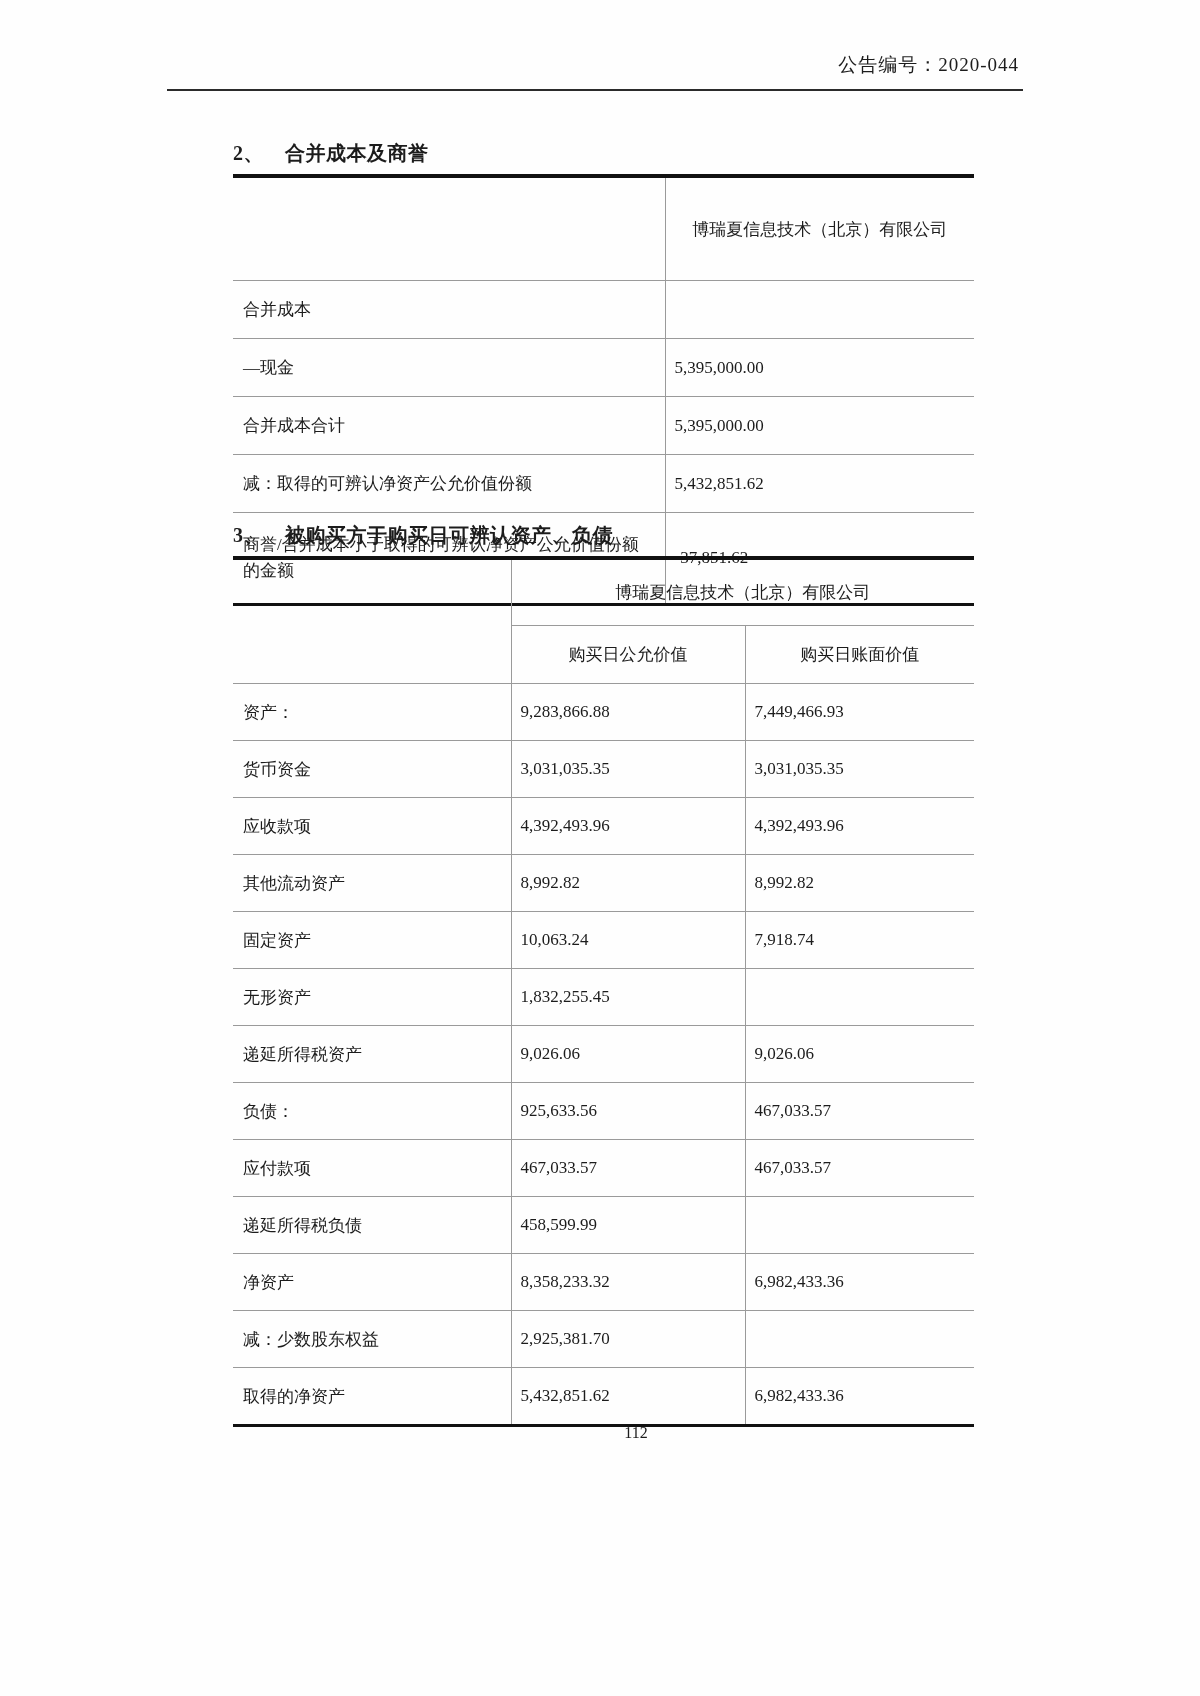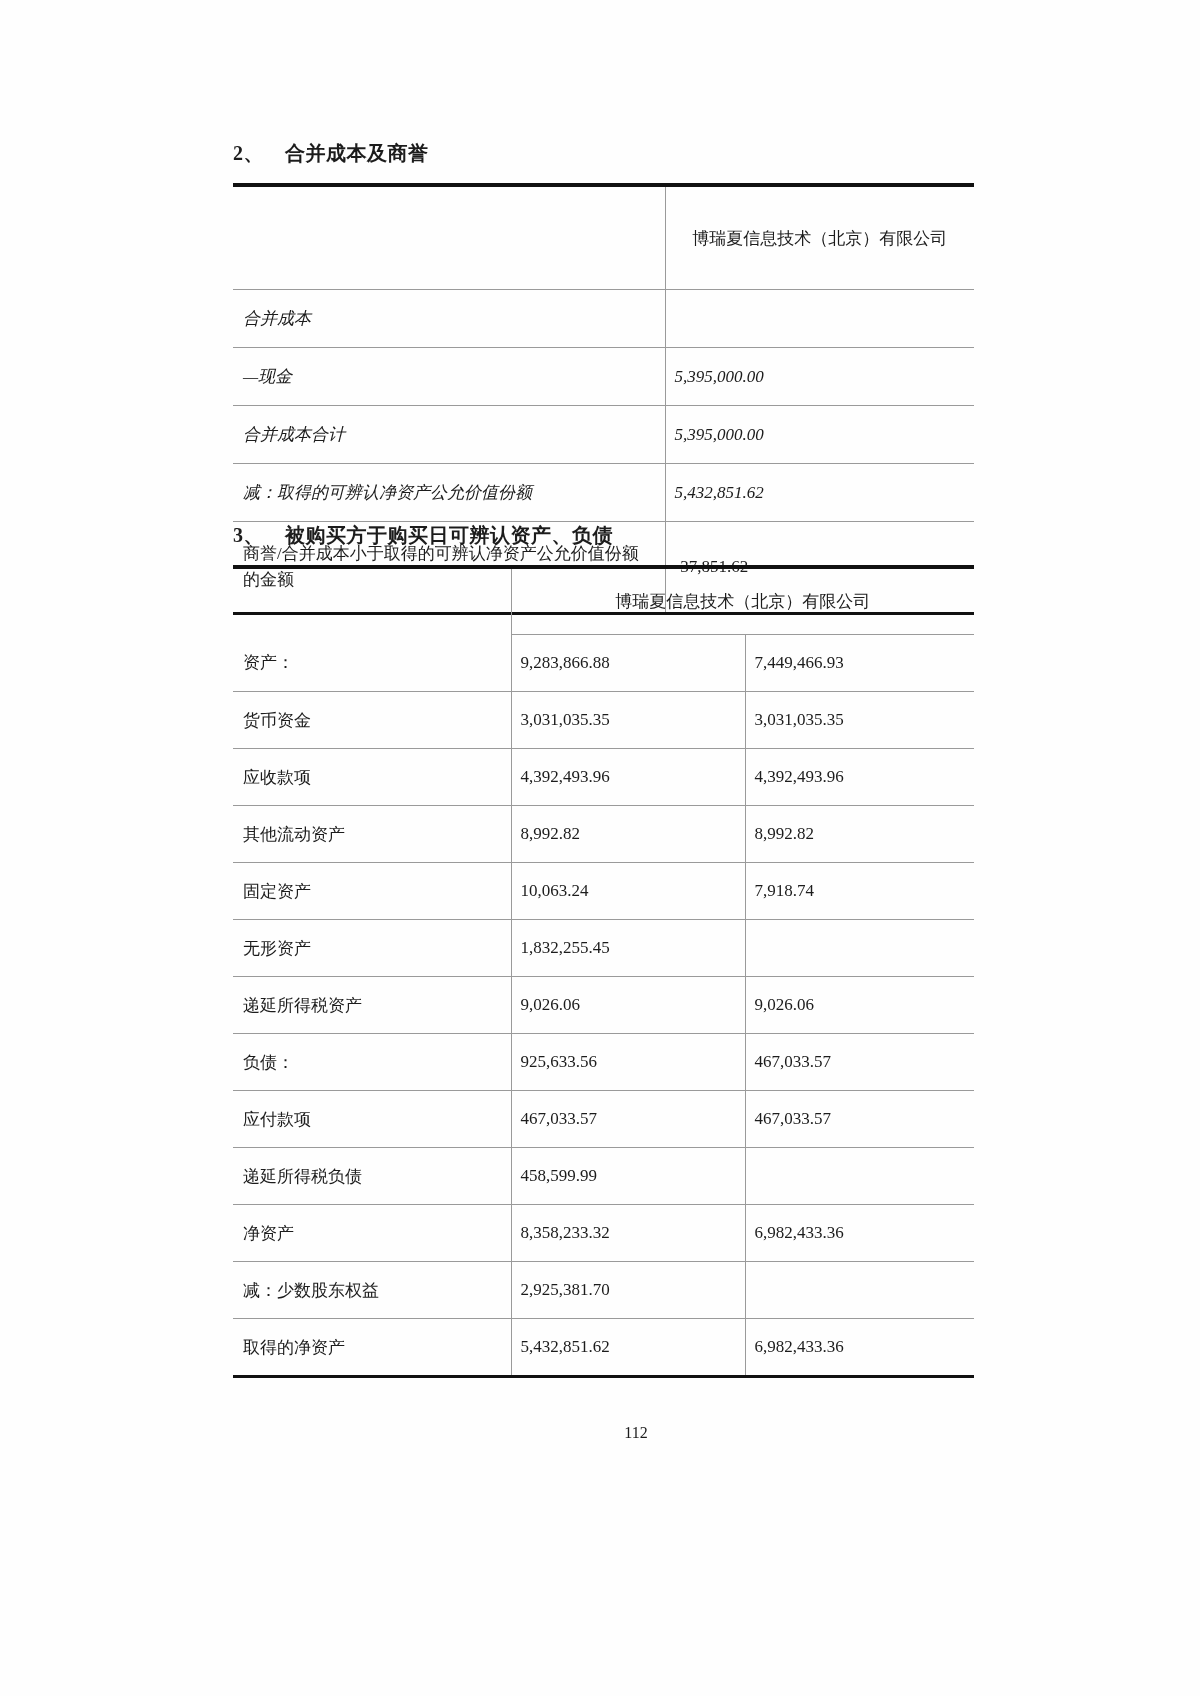--- a/index.html
+++ b/index.html
@@ -34,21 +34,21 @@
   .section {
     position: absolute;
     left: 233px;
     width: 741px;
   }
   #sec2 { top: 140px; }
   #sec3 { top: 522px; }
   .sec-heading {
     font-size: 20px;
     font-weight: bold;
-    padding-bottom: 16px;
+    padding-bottom: 7px;
     border-bottom: 4px solid #111111;
     letter-spacing: 0.5px;
   }
   .sec-num {
     display: inline-block;
     width: 52px;
   }
   
   table {
     width: 741px;
@@ -70,21 +70,21 @@
   }
   .ctr {
     text-align: center;
   }
   .thin-b { border-bottom: 1px solid #9a9a9a; }
   .vline  { border-left: 1px solid #9a9a9a; }
   
   .t2-col-label   { width: 432px; }
   .t2-col-value   { width: 309px; }
   .t2-header-row td { height: 86px; }
-  .t2-row td        { height: 41px; font-style: italic; }
+  .t2-row td        { height: 41px; }
   .t2-row-tall td   { height: 74px; }
   .t2-row-tall .lbl { line-height: 1.55; padding-top: 6px; padding-bottom: 6px; }
   
   .t3-col1 { width: 278px; }
   .t3-col2 { width: 234px; }
   .t3-col3 { width: 229px; }
   .t3-hrow1 td { height: 49px; }
   .t3-hrow2 td { height: 41px; }
   .t3-row td   { height: 40px; }
   
@@ -96,20 +96,23 @@
     text-align: center;
     font-size: 16px;
     padding-left: 36px;
   }
 </style>
 </head>
 <body>
 
 <div class="page">
 
+  <div class="doc-header">
+    <span>公告编号：2020-044</span>
+  </div>
 
   <div class="section" id="sec2">
     <div class="sec-heading">
       <span class="sec-num">2、</span><span>合并成本及商誉</span>
     </div>
     <table>
       <colgroup>
           <col class="t2-col-label">
           <col class="t2-col-value">
         </colgroup>
@@ -150,20 +153,25 @@
       <colgroup>
           <col class="t3-col1">
           <col class="t3-col2">
           <col class="t3-col3">
         </colgroup>
       <tbody>
           <tr class="t3-hrow1">
         <td class="lbl"></td>
         <td class="ctr thin-b vline" colspan="2">博瑞夏信息技术（北京）有限公司</td>
       </tr>
+      <tr class="t3-hrow2">
+        <td class="lbl thin-b"></td>
+        <td class="ctr thin-b vline">购买日公允价值</td>
+        <td class="ctr thin-b vline">购买日账面价值</td>
+      </tr>
       <tr class="t3-row">
         <td class="lbl thin-b">资产：</td>
         <td class="num thin-b vline">9,283,866.88</td>
         <td class="num thin-b vline">7,449,466.93</td>
       </tr>
       <tr class="t3-row">
         <td class="lbl thin-b">货币资金</td>
         <td class="num thin-b vline">3,031,035.35</td>
         <td class="num thin-b vline">3,031,035.35</td>
       </tr>

